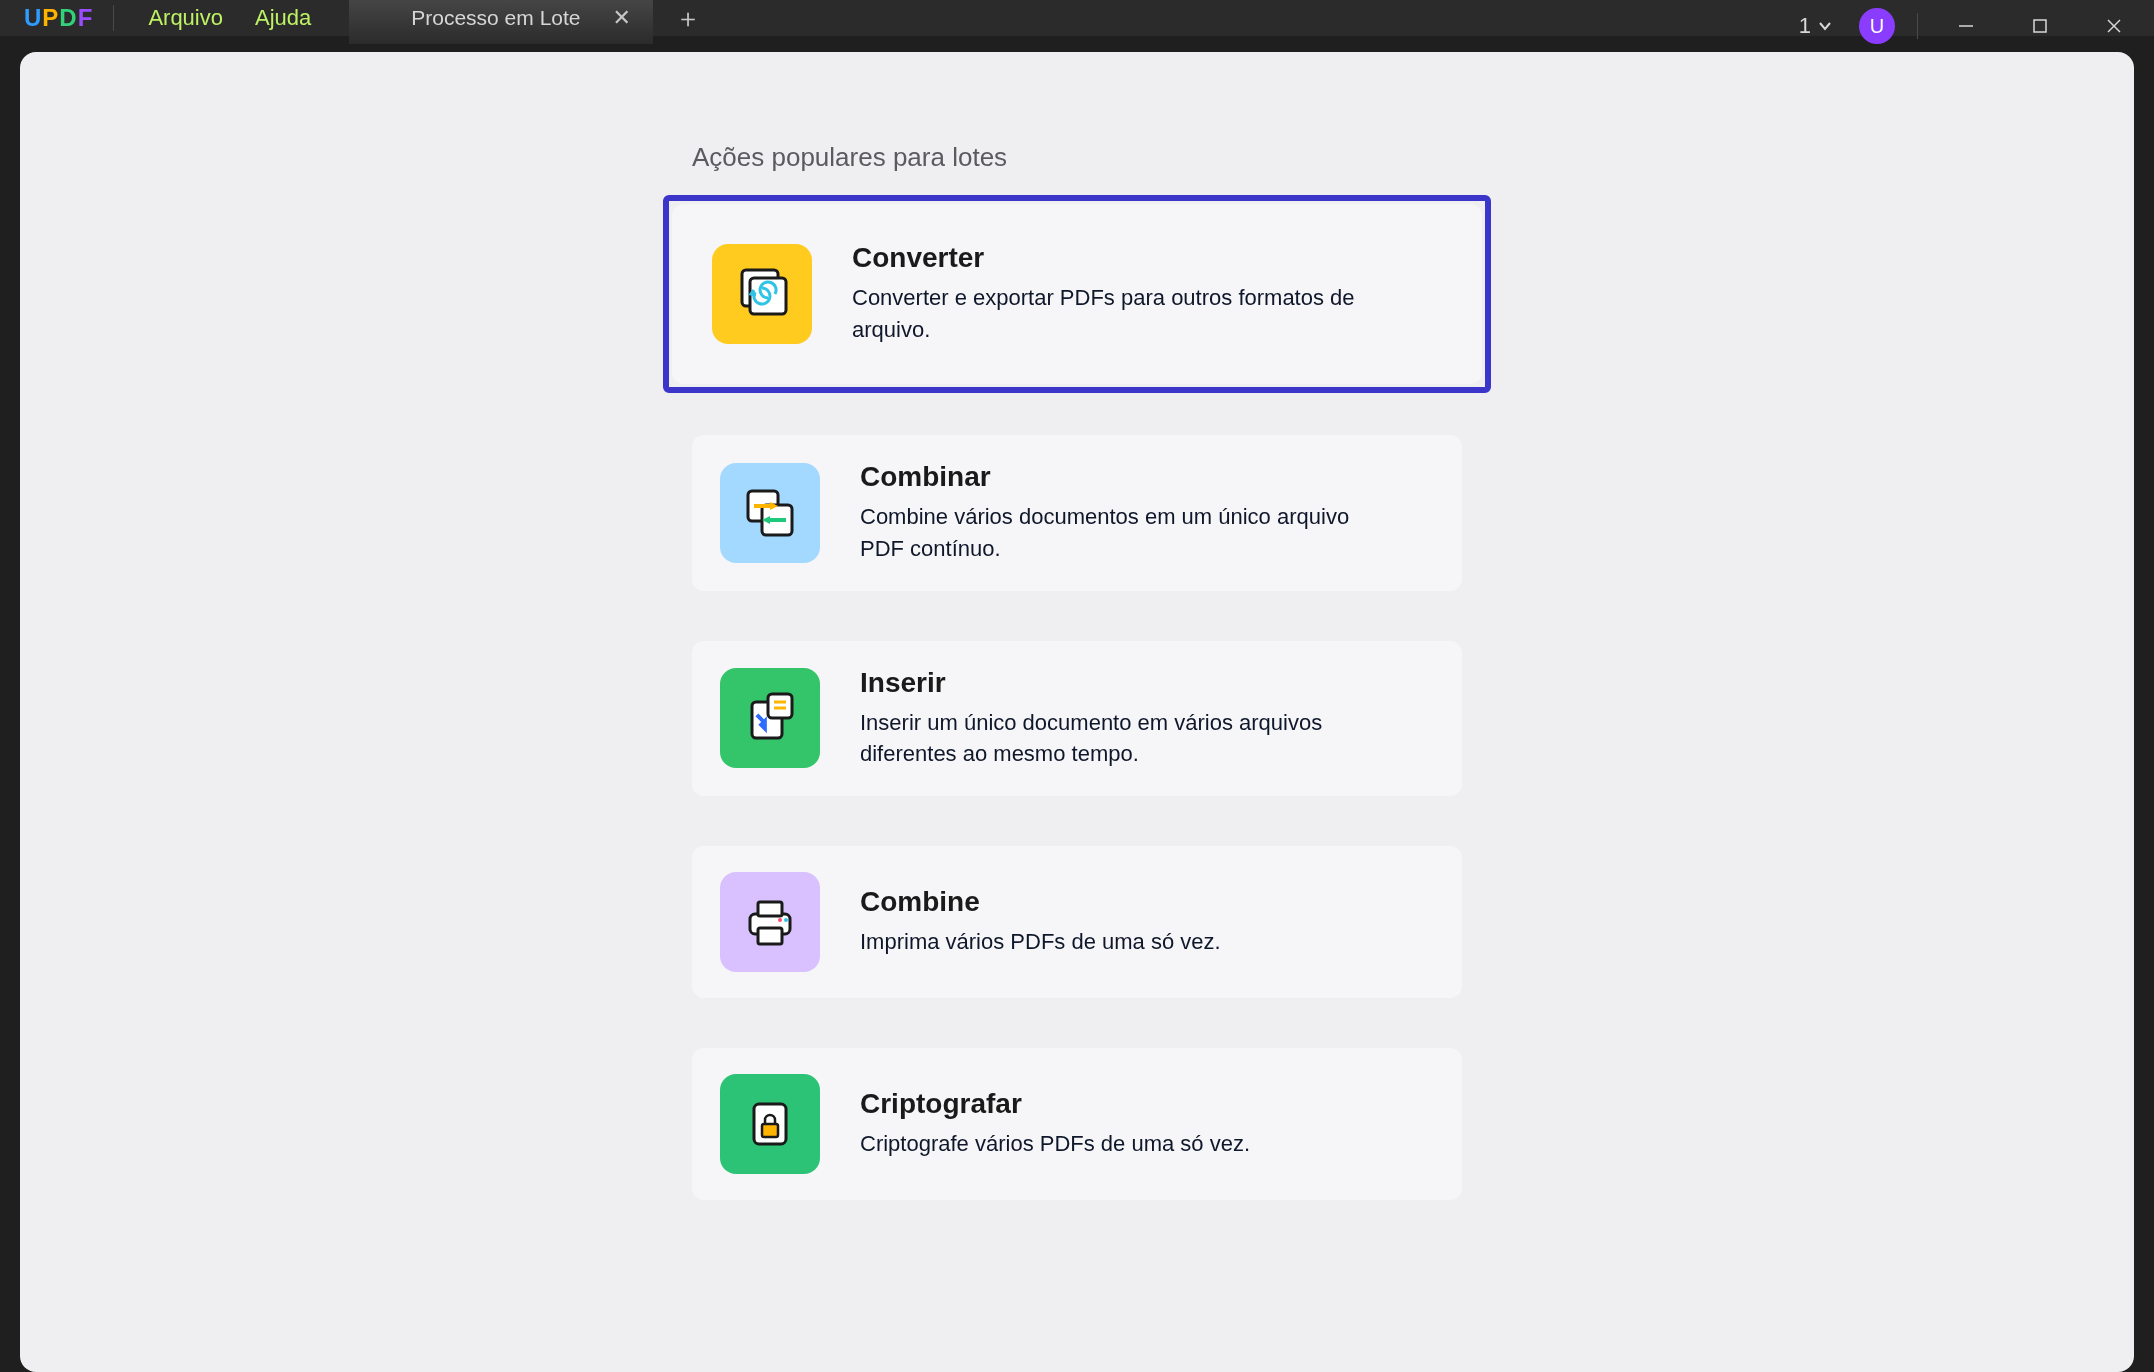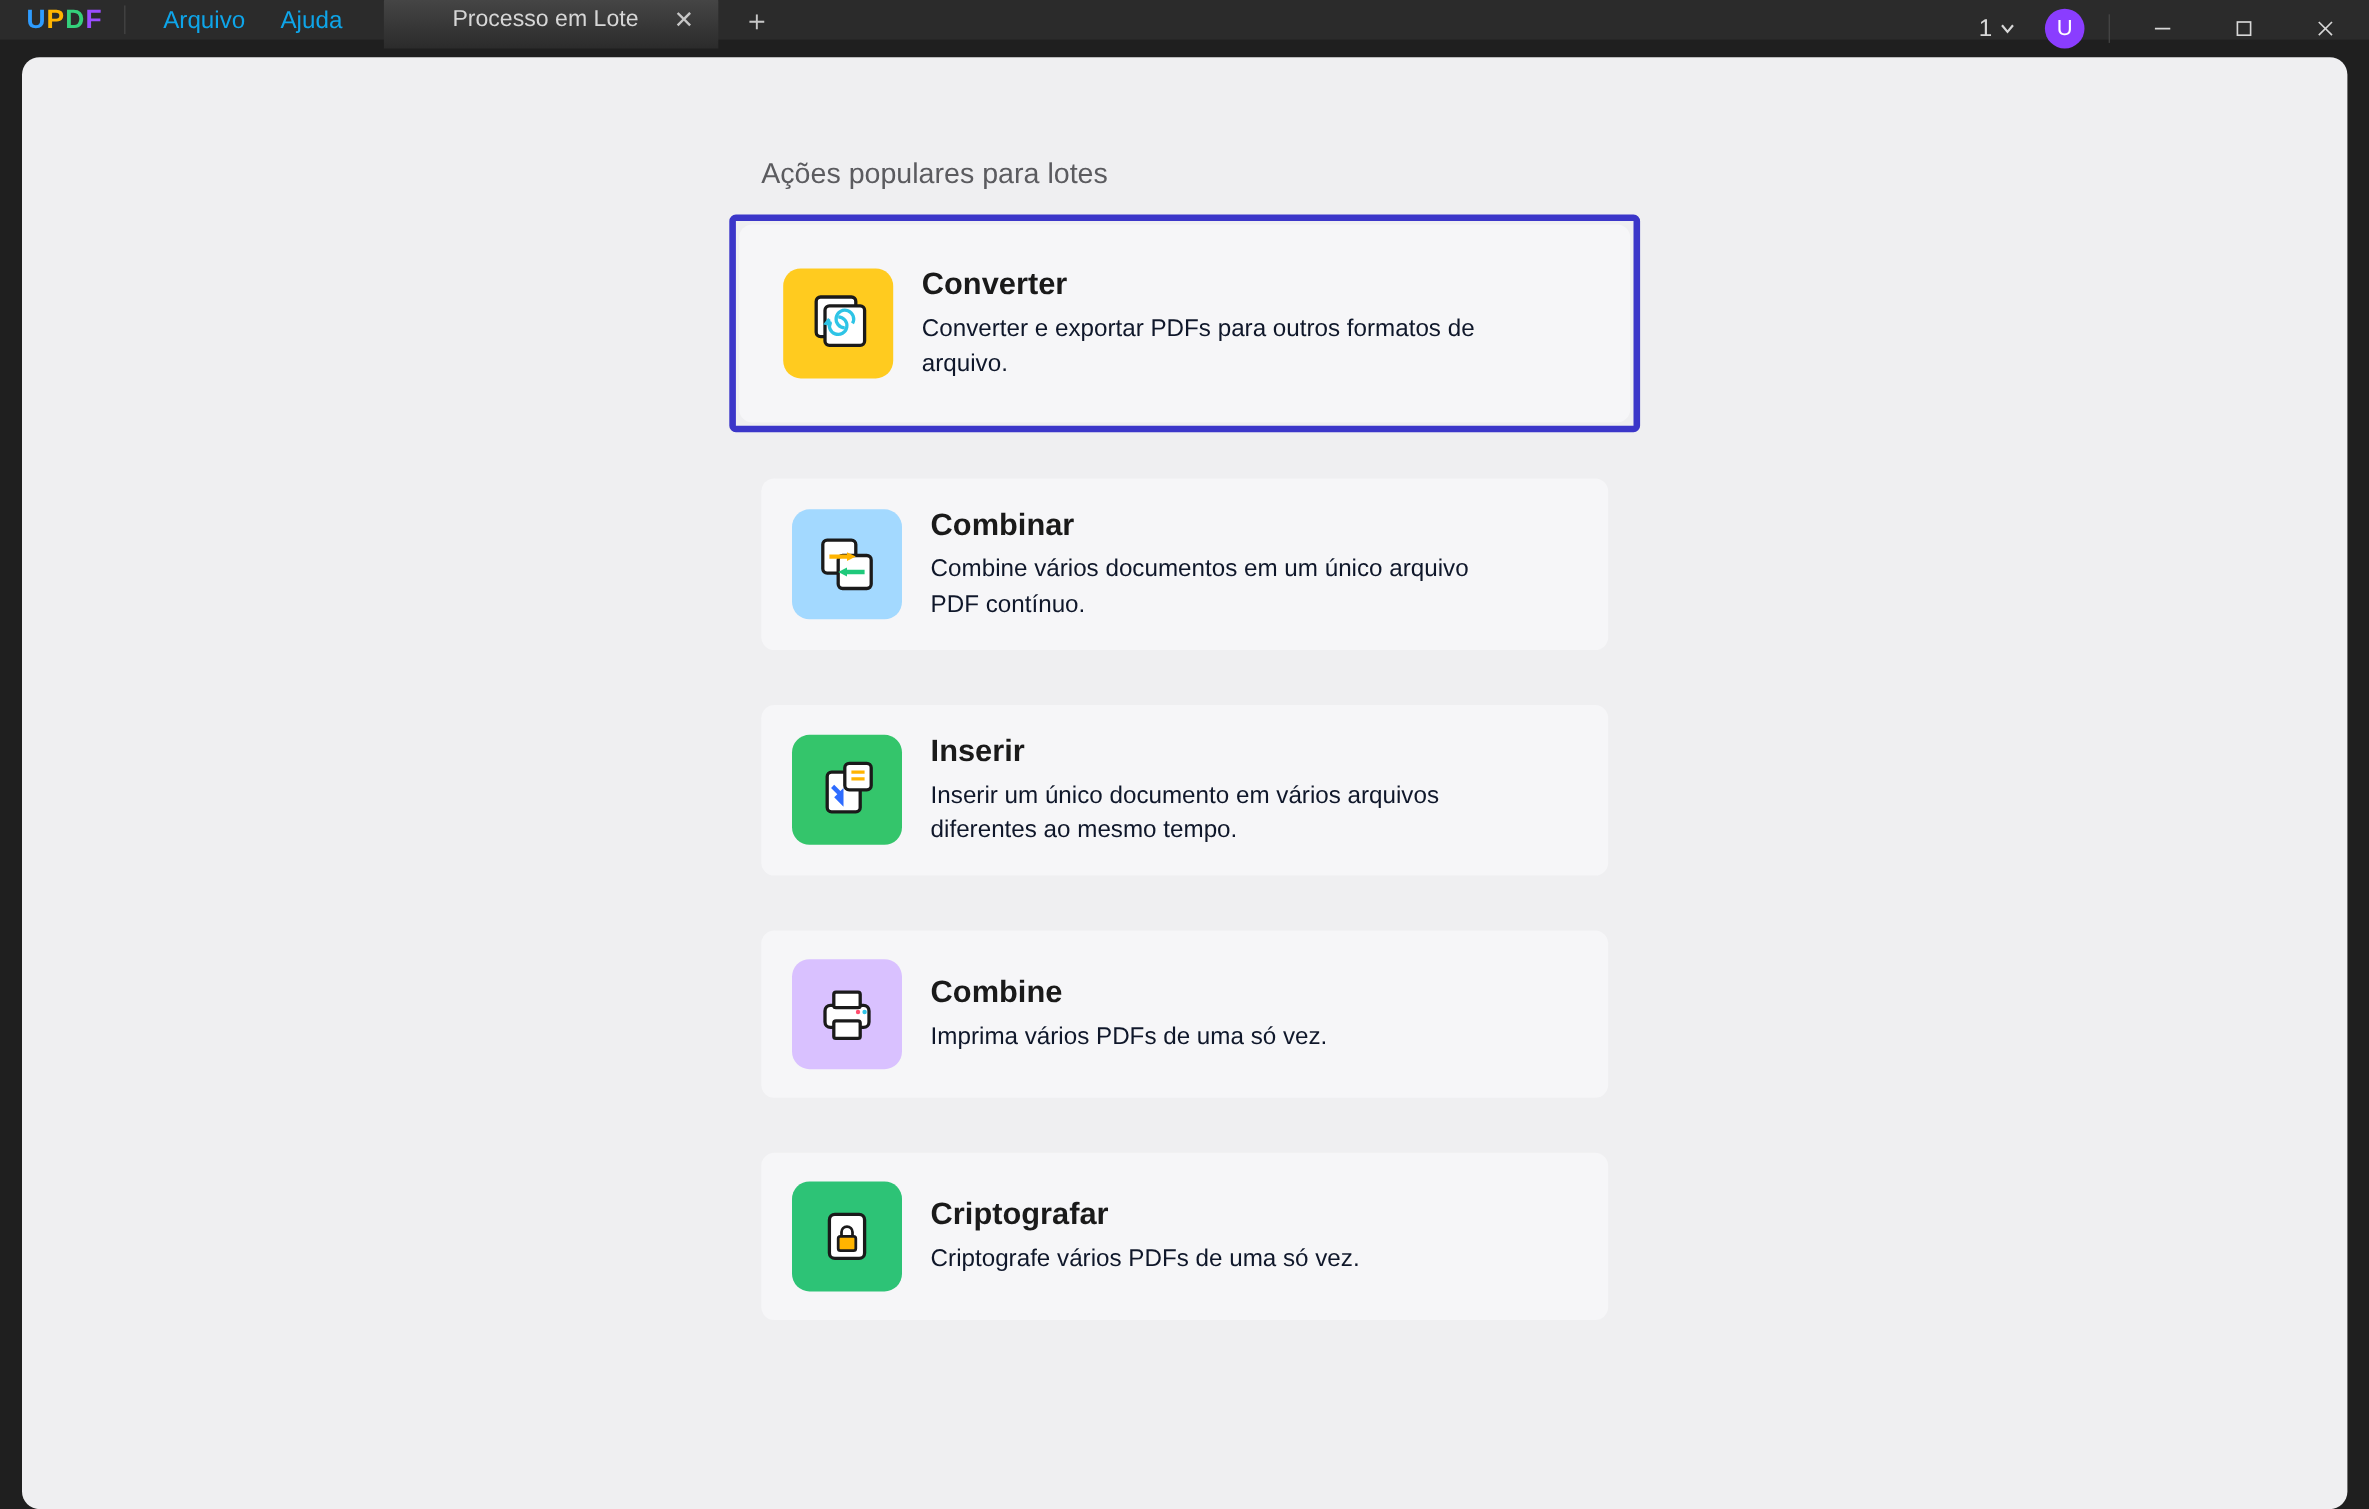--- a/index.html
+++ b/index.html
@@ -33,21 +33,21 @@
     .logo .p { color: #ffb400; }
     .logo .d { color: #34d17b; }
     .logo .f { color: #9a4dff; }
     .divider {
       width: 1px;
       height: 26px;
       background: #4a4a4a;
       margin: 0 18px 0 20px;
     }
     .menu-item {
-      color: #0ea5e9;
+      color: #bef264;
       font-size: 22px;
       padding: 0 16px;
       cursor: pointer;
     }
     .tab {
       margin-left: 22px;
       height: 52px;
       display: flex;
       align-items: center;
       background: linear-gradient(180deg, #4a4a4a 0%, #2b2b2b 100%);
@@ -152,21 +152,21 @@
       border: 6px solid #3b36c9;
       padding: 3px;
     }
     .card {
       width: 770px;
       background: #f6f6f8;
       border-radius: 12px;
       display: flex;
       align-items: center;
       padding: 26px 28px;
-      gap: 26px;
+      gap: 40px;
       cursor: pointer;
     }
     .card-wrap.highlight .card { width: 810px; padding: 38px 40px;}
     .card-icon {
       width: 100px;
       height: 100px;
       border-radius: 16px;
       flex-shrink: 0;
       display: flex;
       align-items: center;

